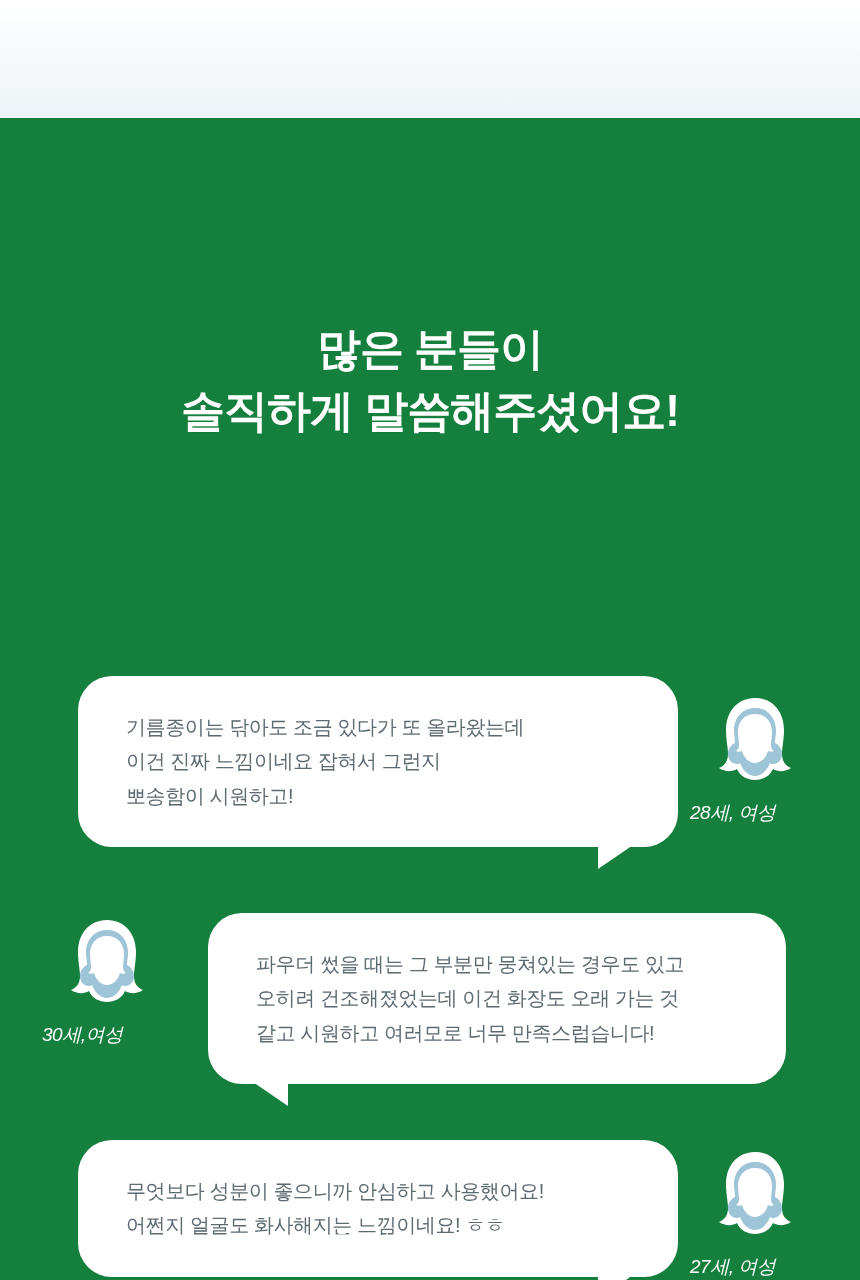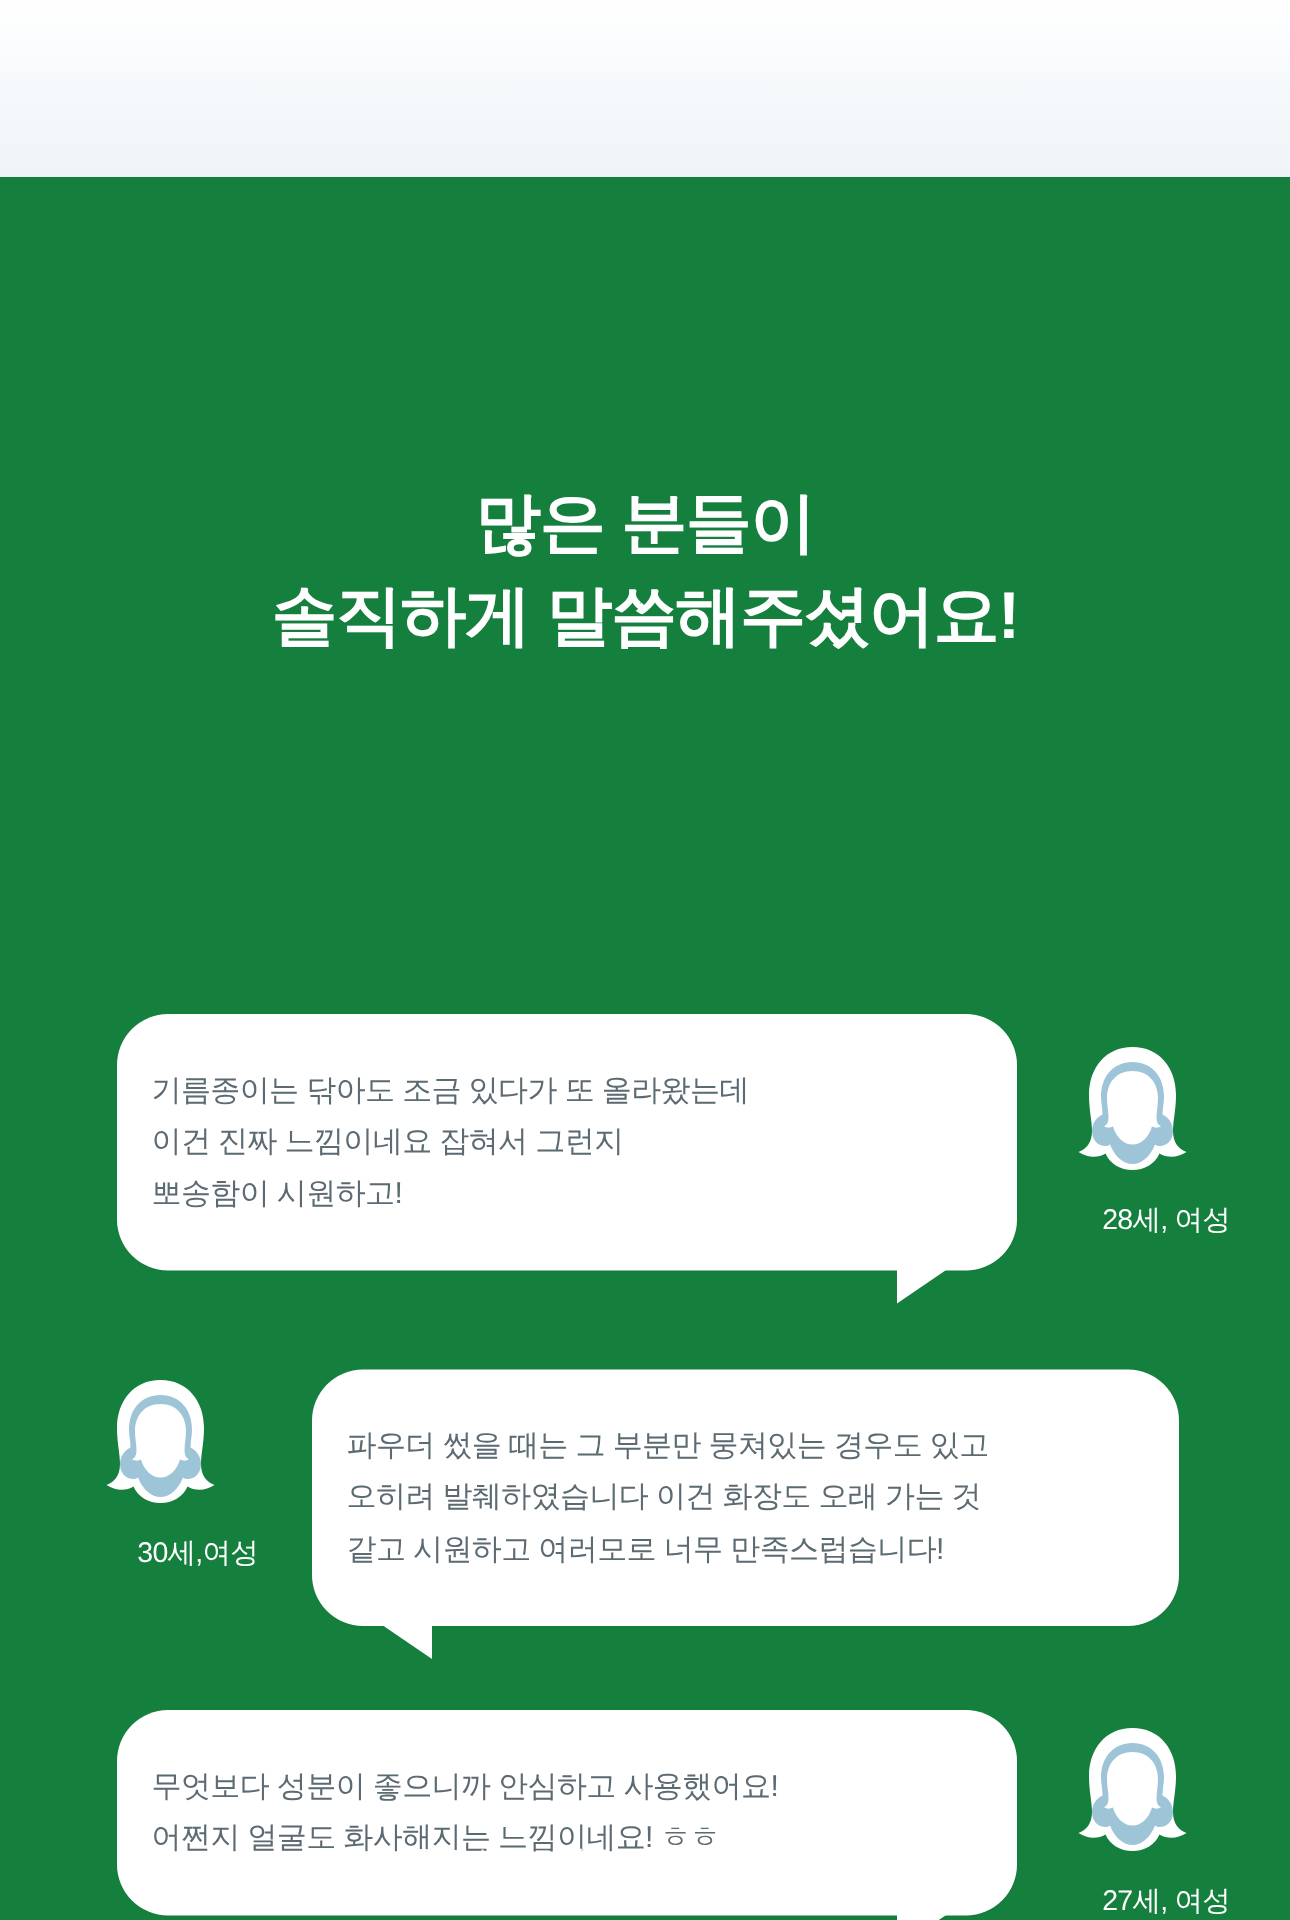--- a/index.html
+++ b/index.html
@@ -30,21 +30,21 @@
   }
   .headline .l2 { display:block; }
 
   
   .review { position:absolute; display:flex; align-items:flex-start; }
 
   .bubble {
     position:relative;
     background:#ffffff;
     border-radius:34px;
-    padding:34px 23px;
+    padding:34px 48px;
     color:#5c6a72;
     font-size:20px;
     line-height:1.72;
     letter-spacing:-0.4px;
     box-shadow:0 1px 2px rgba(0,0,0,0.03);
   }
   .bubble p { white-space:nowrap; }
 
   
   .bubble.tail-right::after {
@@ -60,21 +60,21 @@
   .bubble.tail-left::after {
     content:"";
     position:absolute;
     left:36px; bottom:-22px;
     width:0; height:0;
     border-right:0 solid transparent;
     border-left:44px solid transparent;
     border-top:30px solid #ffffff;
   }
 
-  .person { position:absolute; text-align:right; width:130px; }
+  .person { position:absolute; text-align:left; width:130px;font-style:italic; }
   .person .label {
     color:#ffffff; font-size:19px; letter-spacing:-0.5px;
     margin-top:6px;
   }
   .avatar { width:86px; height:98px; margin:0 auto; display:block; }
 
   .footnote {
     position:absolute; left:1px; bottom:28px; width:860px;
     text-align:center; color:#ffffff; font-size:18px;
     letter-spacing:-0.4px;
@@ -120,21 +120,21 @@
         <path fill="#ffffff" d="M43 2C25 2 14 16 14 34c0 10 2 17 2 24 0 8-4 12-9 14 6 4 13 4 18 1 3 7 10 11 18 11s15-4 18-11c5 3 12 3 18-1-5-2-9-6-9-14 0-7 2-14 2-24C72 16 61 2 43 2z"></path>
         <path fill="#9ec4d8" d="M43 12c-13 0-21 10-21 23 0 4 1 8 1 12-4 2-7 6-7 11 0 6 4 10 9 10 1 0 2 0 3-1 3 8 9 13 15 13s12-5 15-13c1 1 2 1 3 1 5 0 9-4 9-10 0-5-3-9-7-11 0-4 1-8 1-12 0-13-8-23-21-23z"></path>
         <path fill="#ffffff" d="M43 18c-11 0-17 8-17 18 0 5 1 9 1 13 0 3-1 5-3 6 2 1 4 1 6 0 2 7 7 12 13 12s11-5 13-12c2 1 4 1 6 0-2-1-3-3-3-6 0-4 1-8 1-13 0-10-6-18-17-18z"></path>
       </svg>
       <div class="label">28세, 여성</div>
     </div>
 
     <div class="review" id="review-2">
       <div class="bubble tail-left">
         <p>파우더 썼을 때는 그 부분만 뭉쳐있는 경우도 있고</p>
-        <p>오히려 발췌하였습니다 이건 화장도 오래 가는 것</p>
+        <p>오히려 건조해졌었는데 이건 화장도 오래 가는 것</p>
         <p>같고 시원하고 여러모로 너무 만족스럽습니다!</p>
       </div>
     </div>
     <div class="person" id="person-2">
       <svg class="avatar" viewBox="0 0 86 98">
         <path fill="#ffffff" d="M43 2C25 2 14 16 14 34c0 10 2 17 2 24 0 8-4 12-9 14 6 4 13 4 18 1 3 7 10 11 18 11s15-4 18-11c5 3 12 3 18-1-5-2-9-6-9-14 0-7 2-14 2-24C72 16 61 2 43 2z"></path>
         <path fill="#9ec4d8" d="M43 12c-13 0-21 10-21 23 0 4 1 8 1 12-4 2-7 6-7 11 0 6 4 10 9 10 1 0 2 0 3-1 3 8 9 13 15 13s12-5 15-13c1 1 2 1 3 1 5 0 9-4 9-10 0-5-3-9-7-11 0-4 1-8 1-12 0-13-8-23-21-23z"></path>
         <path fill="#ffffff" d="M43 18c-11 0-17 8-17 18 0 5 1 9 1 13 0 3-1 5-3 6 2 1 4 1 6 0 2 7 7 12 13 12s11-5 13-12c2 1 4 1 6 0-2-1-3-3-3-6 0-4 1-8 1-13 0-10-6-18-17-18z"></path>
       </svg>
       <div class="label">30세,여성</div>

